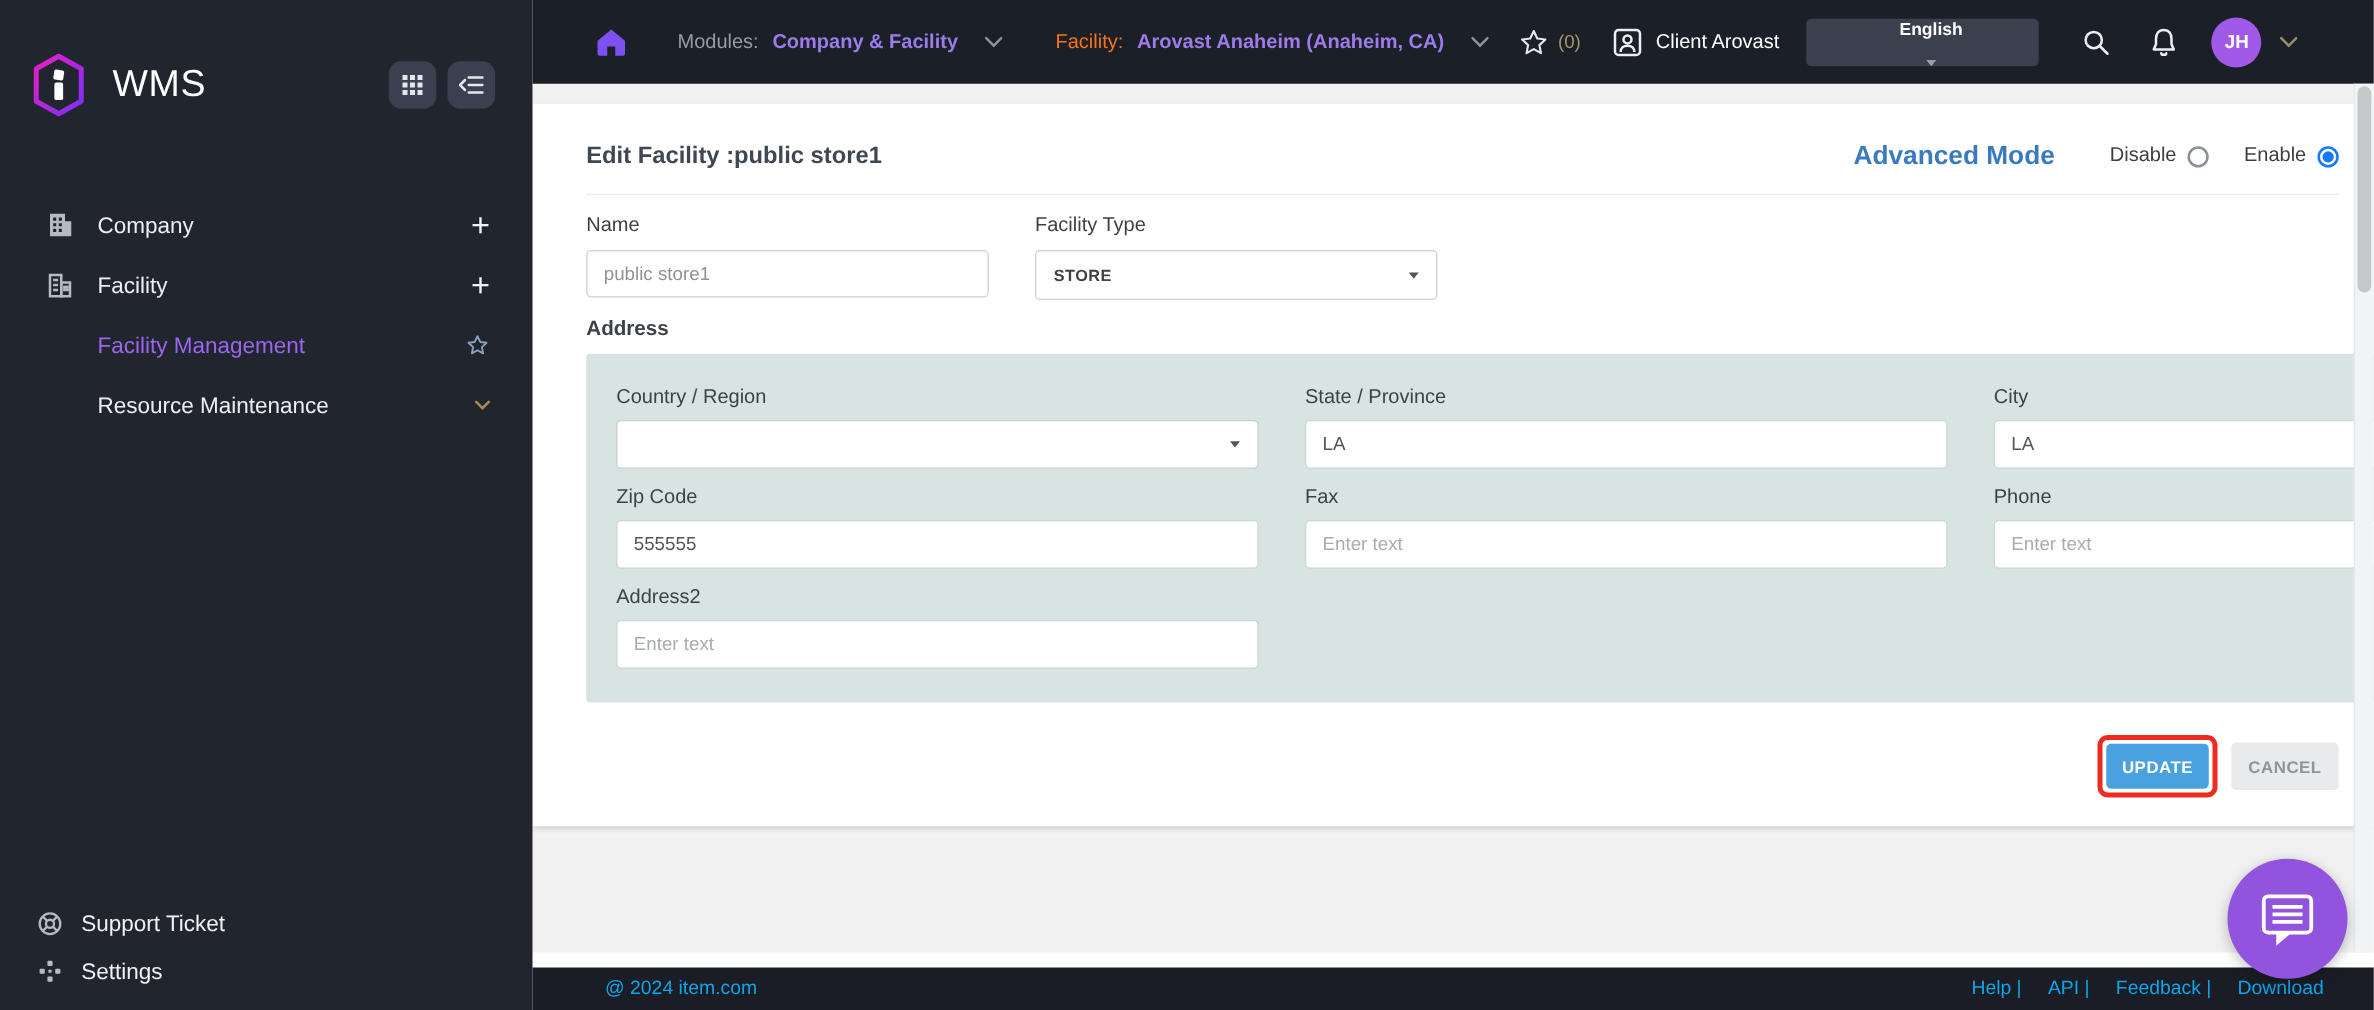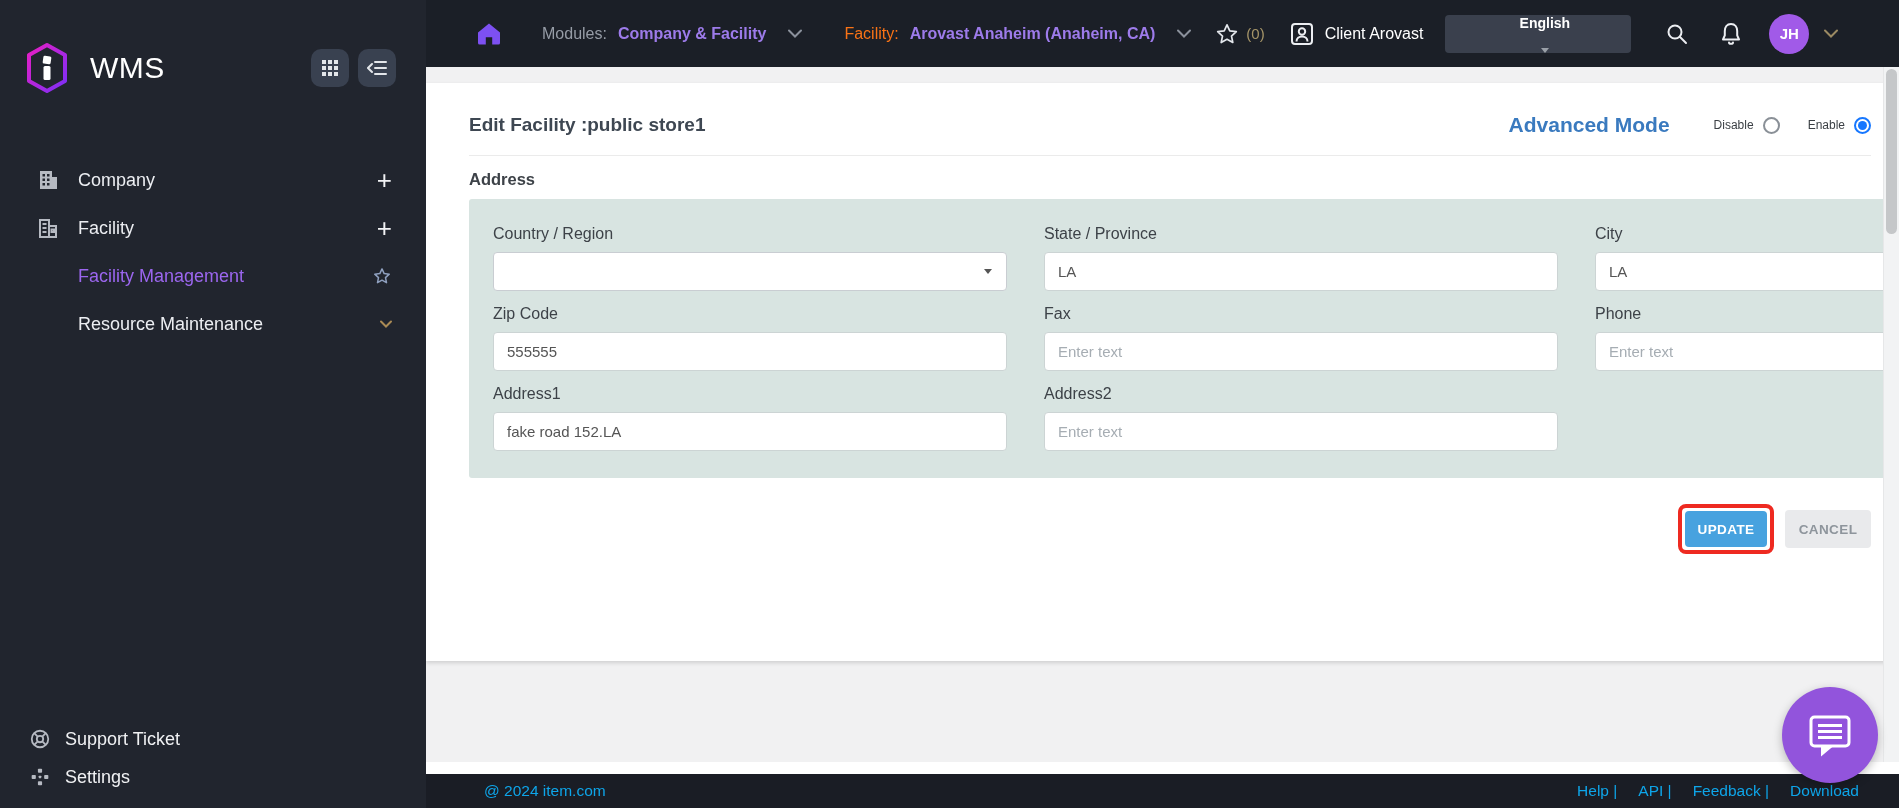--- a/index.html
+++ b/index.html
@@ -57,21 +57,21 @@
   
   .main { position:absolute; left:426px; top:67px; width:1473px; height:695px;
     background:#f1f1f2; }
   .card { position:absolute; top:16px; left:0; width:1473px; height:578px;
     background:#fff; box-shadow:0 2px 4px rgba(0,0,0,.14);
     padding:30px 28px 0 43px; }
   .card-header { display:flex; align-items:center; }
   .page-title { font-size:19px; font-weight:700; color:#3e4752; flex:1; }
   .adv-mode { font-size:21px; font-weight:700; color:#3a7abf; cursor:pointer; }
   .toggle-group { margin-left:44px; display:flex; align-items:center; gap:9px;
-    font-size:12px; color:#3a3f44; }
+    font-size:16px; color:#3a3f44; }
   .toggle-group .gap { width:10px; }
   .radio { width:17px; height:17px; border:2px solid #8a9097; border-radius:50%;
     cursor:pointer; position:relative; background:#fff; }
   .radio.checked { border-color:#1677ff; }
   .radio.checked::after { content:''; position:absolute; inset:2px;
     background:#1677ff; border-radius:50%; }
   .hr { border-top:1px solid #ebebeb; margin-top:18px; }
   .form-row { display:flex; margin-top:16px; }
   .field { width:322px; margin-right:37px; }
   .field-label { font-size:16px; color:#3d4248; margin-bottom:10px; }
@@ -314,20 +314,33 @@
       <span class="toggle-group">
         <span>Disable</span>
         <span class="radio"></span>
         <span class="gap"></span>
         <span>Enable</span>
         <span class="radio checked"></span>
       </span>
     </div>
     <div class="hr"></div>
 
+    <div class="form-row">
+      <div class="field">
+        <div class="field-label">Name</div>
+        <input class="text-input name-input" type="text" value="public store1" style="">
+      </div>
+      <div class="field">
+        <div class="field-label">Facility Type</div>
+        <div class="select">
+          <span class="select-value">STORE</span>
+          <span class="caret-dk"></span>
+        </div>
+      </div>
+    </div>
 
     <div class="address-label">Address</div>
 
     <div class="panel">
       <div class="panel-grid">
         <div>
           <div class="p-label">Country / Region</div>
           <div class="select p-select">
             <span class="select-value"></span>
             <span class="caret-dk"></span>
@@ -348,24 +361,20 @@
         </div>
         <div>
           <div class="p-label">Fax</div>
           <input class="p-input" type="text" placeholder="Enter text" style="">
         </div>
         <div>
           <div class="p-label">Phone</div>
           <input class="p-input" type="text" placeholder="Enter text" style="">
         </div>
 
-        <div>
-          <div class="p-label">Address1</div>
-          <input class="p-input" type="text" value="fake road 152.LA" style="">
-        </div>
         <div>
           <div class="p-label">Address2</div>
           <input class="p-input" type="text" placeholder="Enter text" style="">
         </div>
         <div></div>
       </div>
     </div>
 
     <div class="actions">
       <span class="update-wrap">

